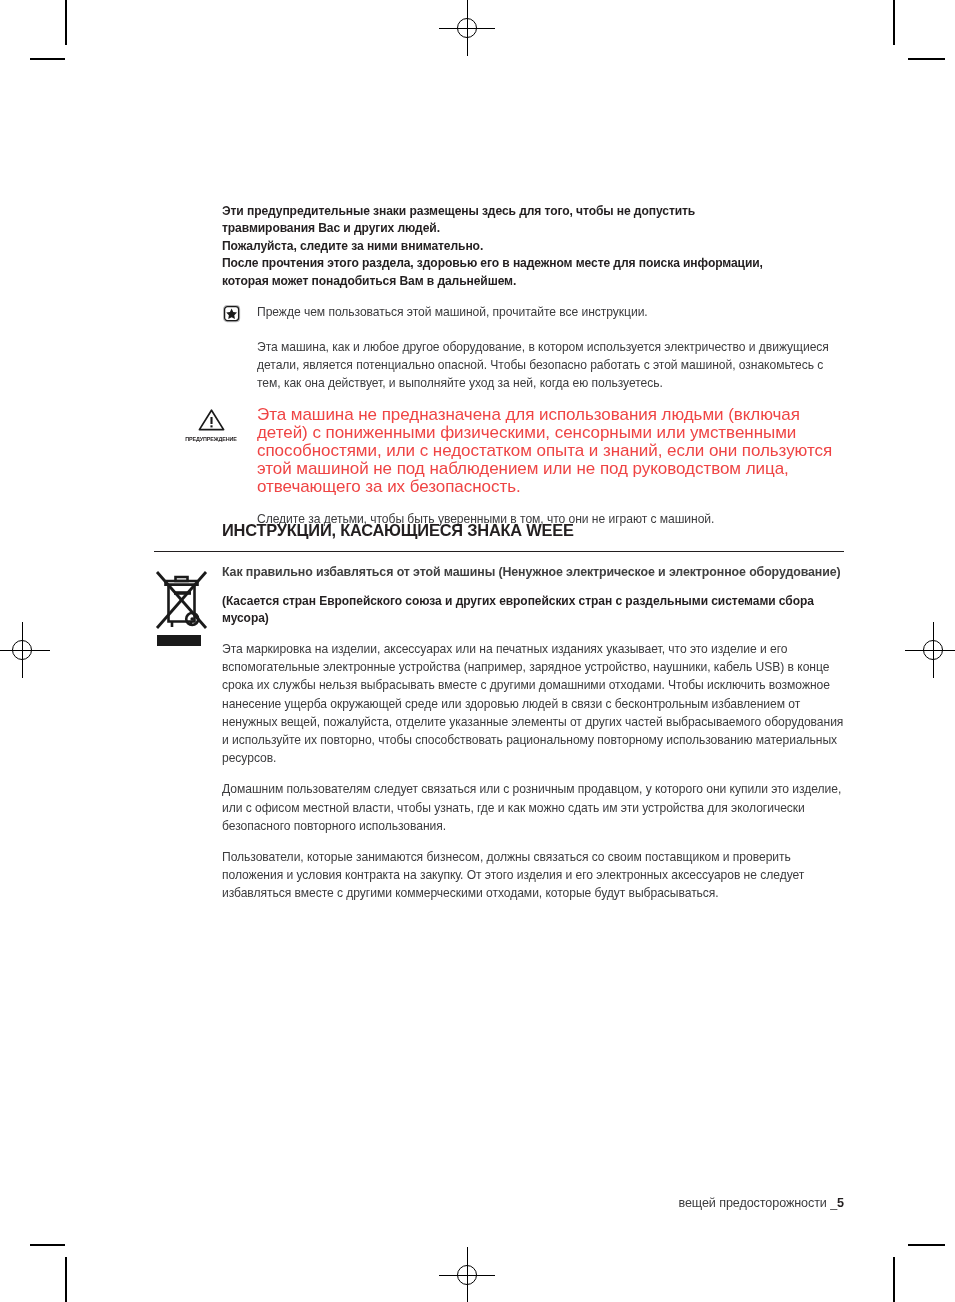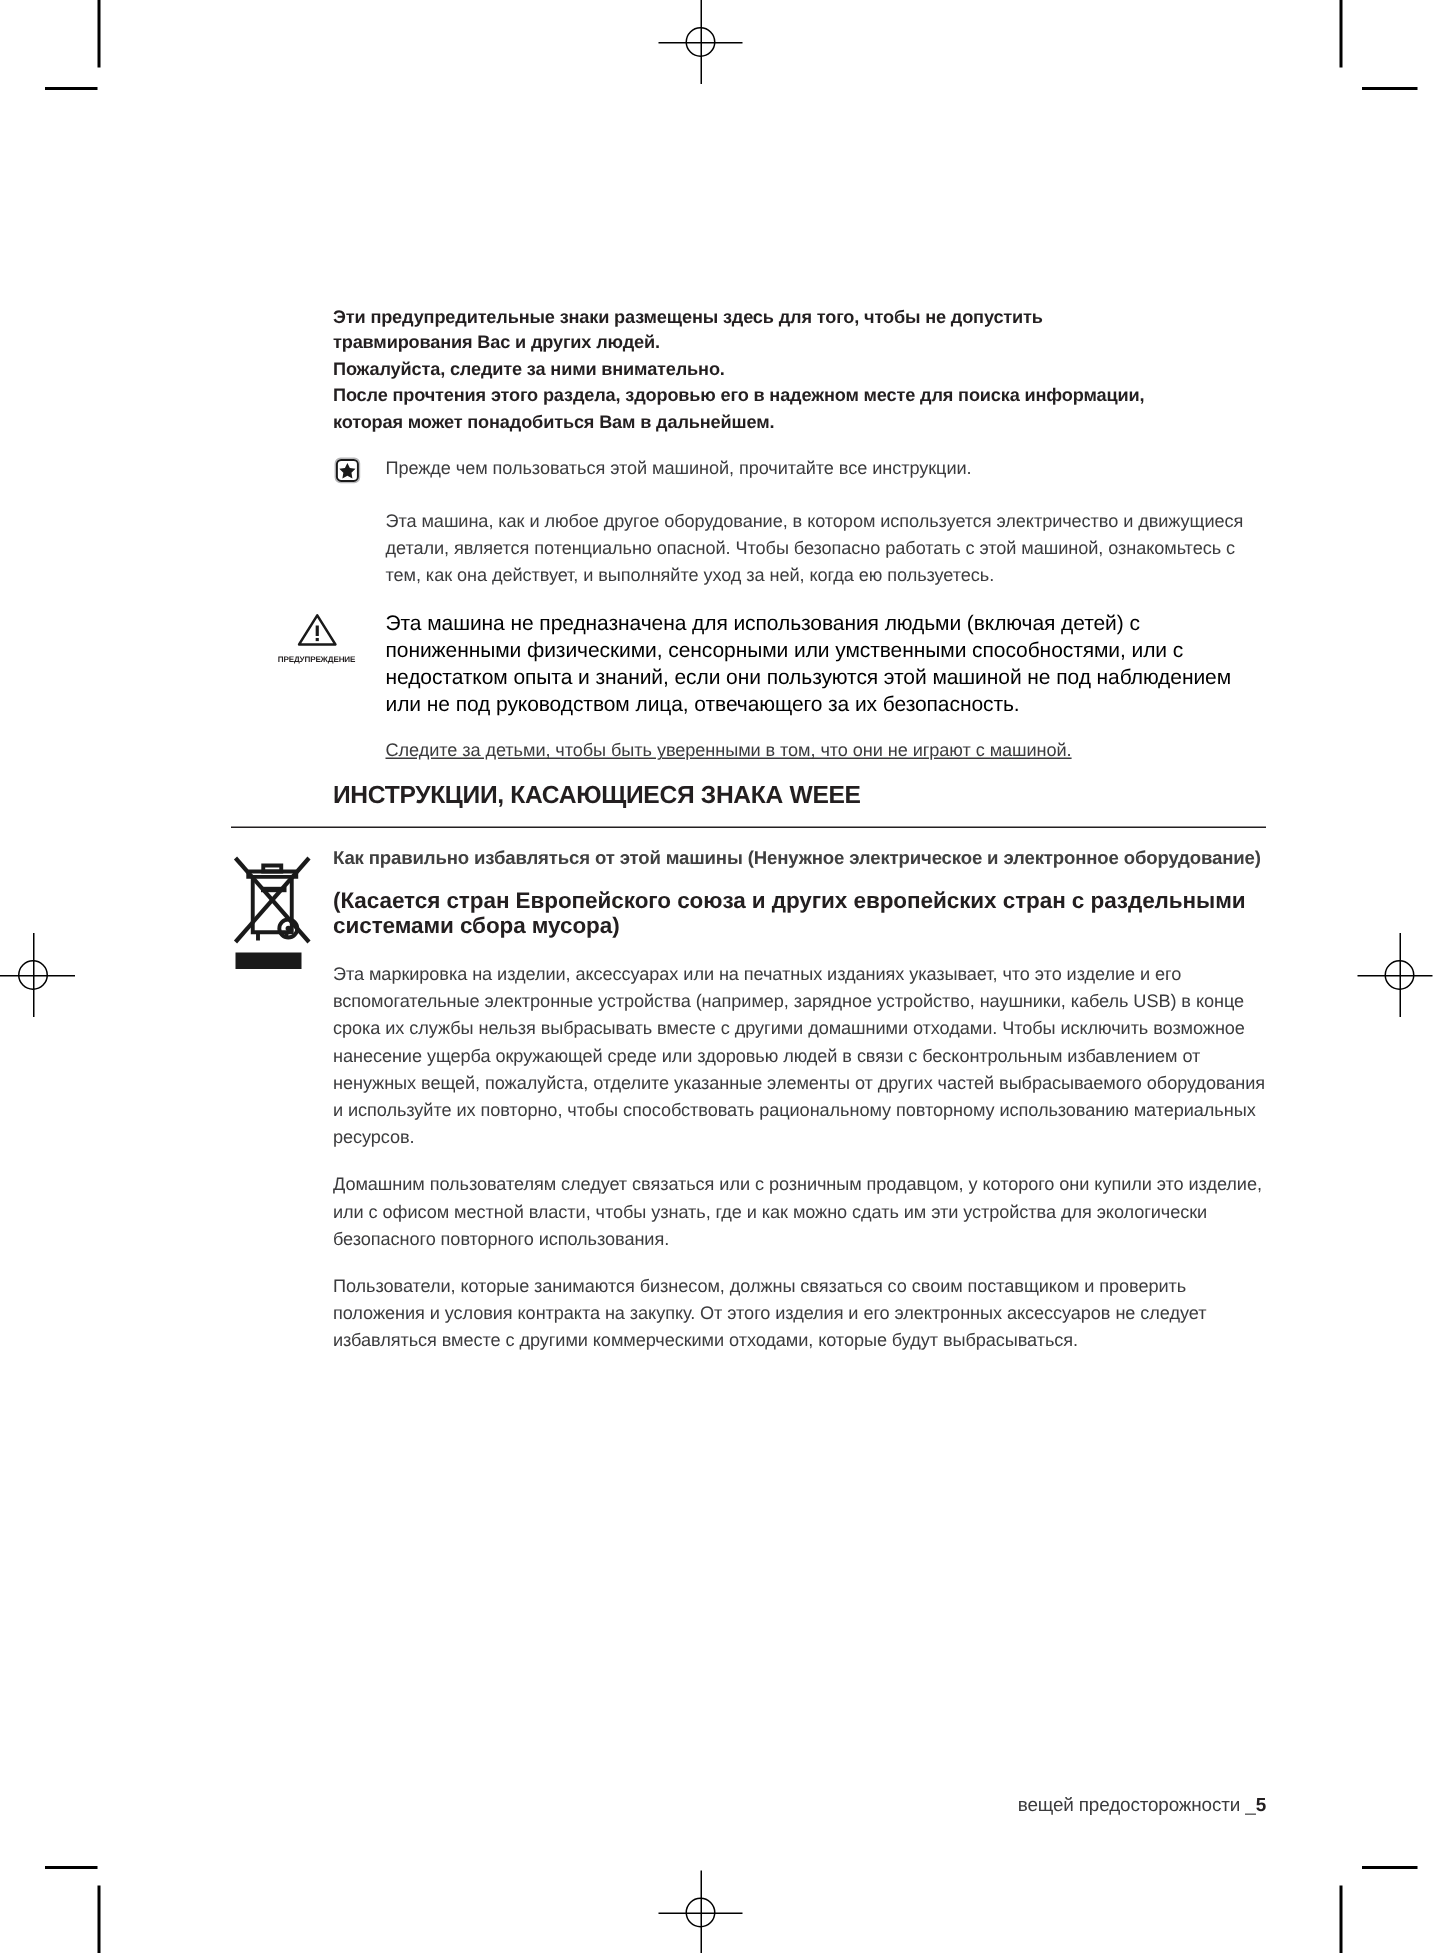--- a/index.html
+++ b/index.html
@@ -127,26 +127,26 @@
     font-size: 5.4px;
     font-weight: bold;
     letter-spacing: -0.1px;
     line-height: 7px;
     display: block;
     margin-top: 0px;
     color: #231f20;
     white-space: nowrap;
   }
   .warn-text {
-    font-size: 14px;
+    font-size: 17px;
     line-height: 18.2px;
     letter-spacing: -0.05px;
     margin: 0;
     padding-left: 35px;
-    color: #000000;
+    color: #ef4444;
   }
 
   
   .section-head {
     position: absolute;
     left: 210px;
     top: 519px;
     width: 622px;
   }
   .section-head h2 {
@@ -182,21 +182,21 @@
   }
   .sub-head {
     font-size: 12.4px;
     font-weight: bold;
     line-height: 18px;
     letter-spacing: -0.1px;
     margin: 0 0 12px 0;
     color: #404040;
   }
   .sub-head2 {
-    font-size: 15px;
+    font-size: 12px;
     font-weight: bold;
     line-height: 16.5px;
     letter-spacing: -0.05px;
     margin: 0 0 14px 0;
     color: #231f20;
   }
 
   
   .footer {
     position: absolute;
@@ -283,21 +283,21 @@
             <polygon points="13.5,2.2 25.6,21.6 1.4,21.6" fill="#ffffff" stroke="#1a1a1a" stroke-width="1.7" stroke-linejoin="round"></polygon>
             <rect x="12.45" y="9.0" width="2.1" height="7.0" fill="#1a1a1a"></rect>
             <rect x="12.45" y="17.3" width="2.1" height="2.1" fill="#1a1a1a"></rect>
           </svg>
         </span>
         <span class="warn-label">ПРЕДУПРЕЖДЕНИЕ</span>
       </div>
       <p class="warn-text">Эта машина не предназначена для использования людьми (включая детей) с пониженными физическими, сенсорными или умственными способностями, или с недостатком опыта и знаний, если они пользуются этой машиной не под наблюдением или не под руководством лица, отвечающего за их безопасность.</p>
     </div>
 
-    <p class="body-p" style="padding-left:35px;text-decoration:underline;">Следите за детьми, чтобы быть уверенными в том, что они не играют с машиной.</p>
+    <p class="body-p" style="padding-left:35px;">Следите за детьми, чтобы быть уверенными в том, что они не играют с машиной.</p>
   </div>
 
   <div class="section-head">
     <h2>ИНСТРУКЦИИ, КАСАЮЩИЕСЯ ЗНАКА WEEE</h2>
   </div>
   <div class="section-rule"></div>
 
   <div class="weee-section">
 
     <span class="weee-icon">

